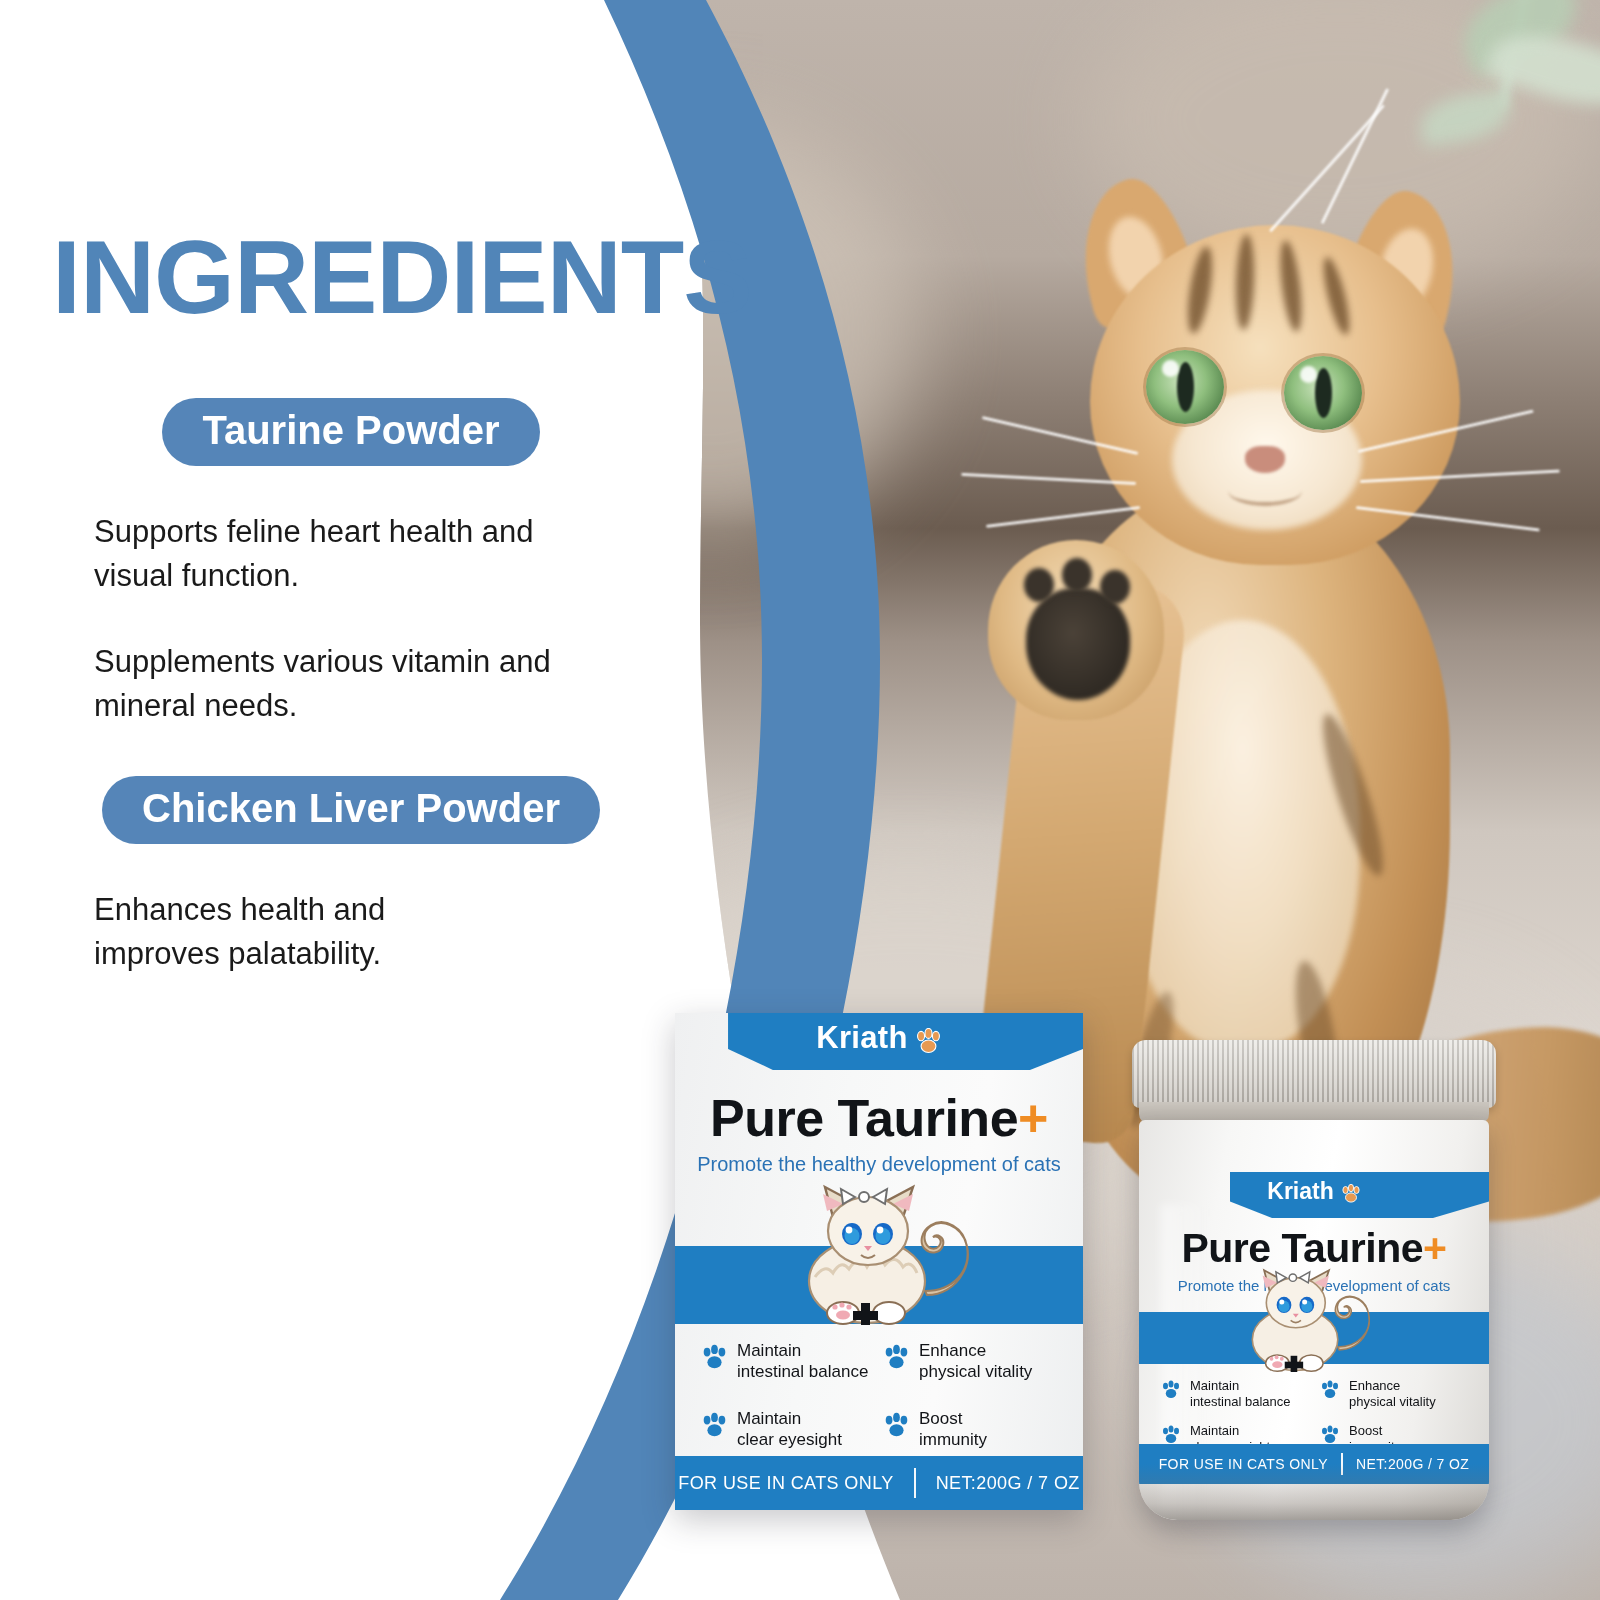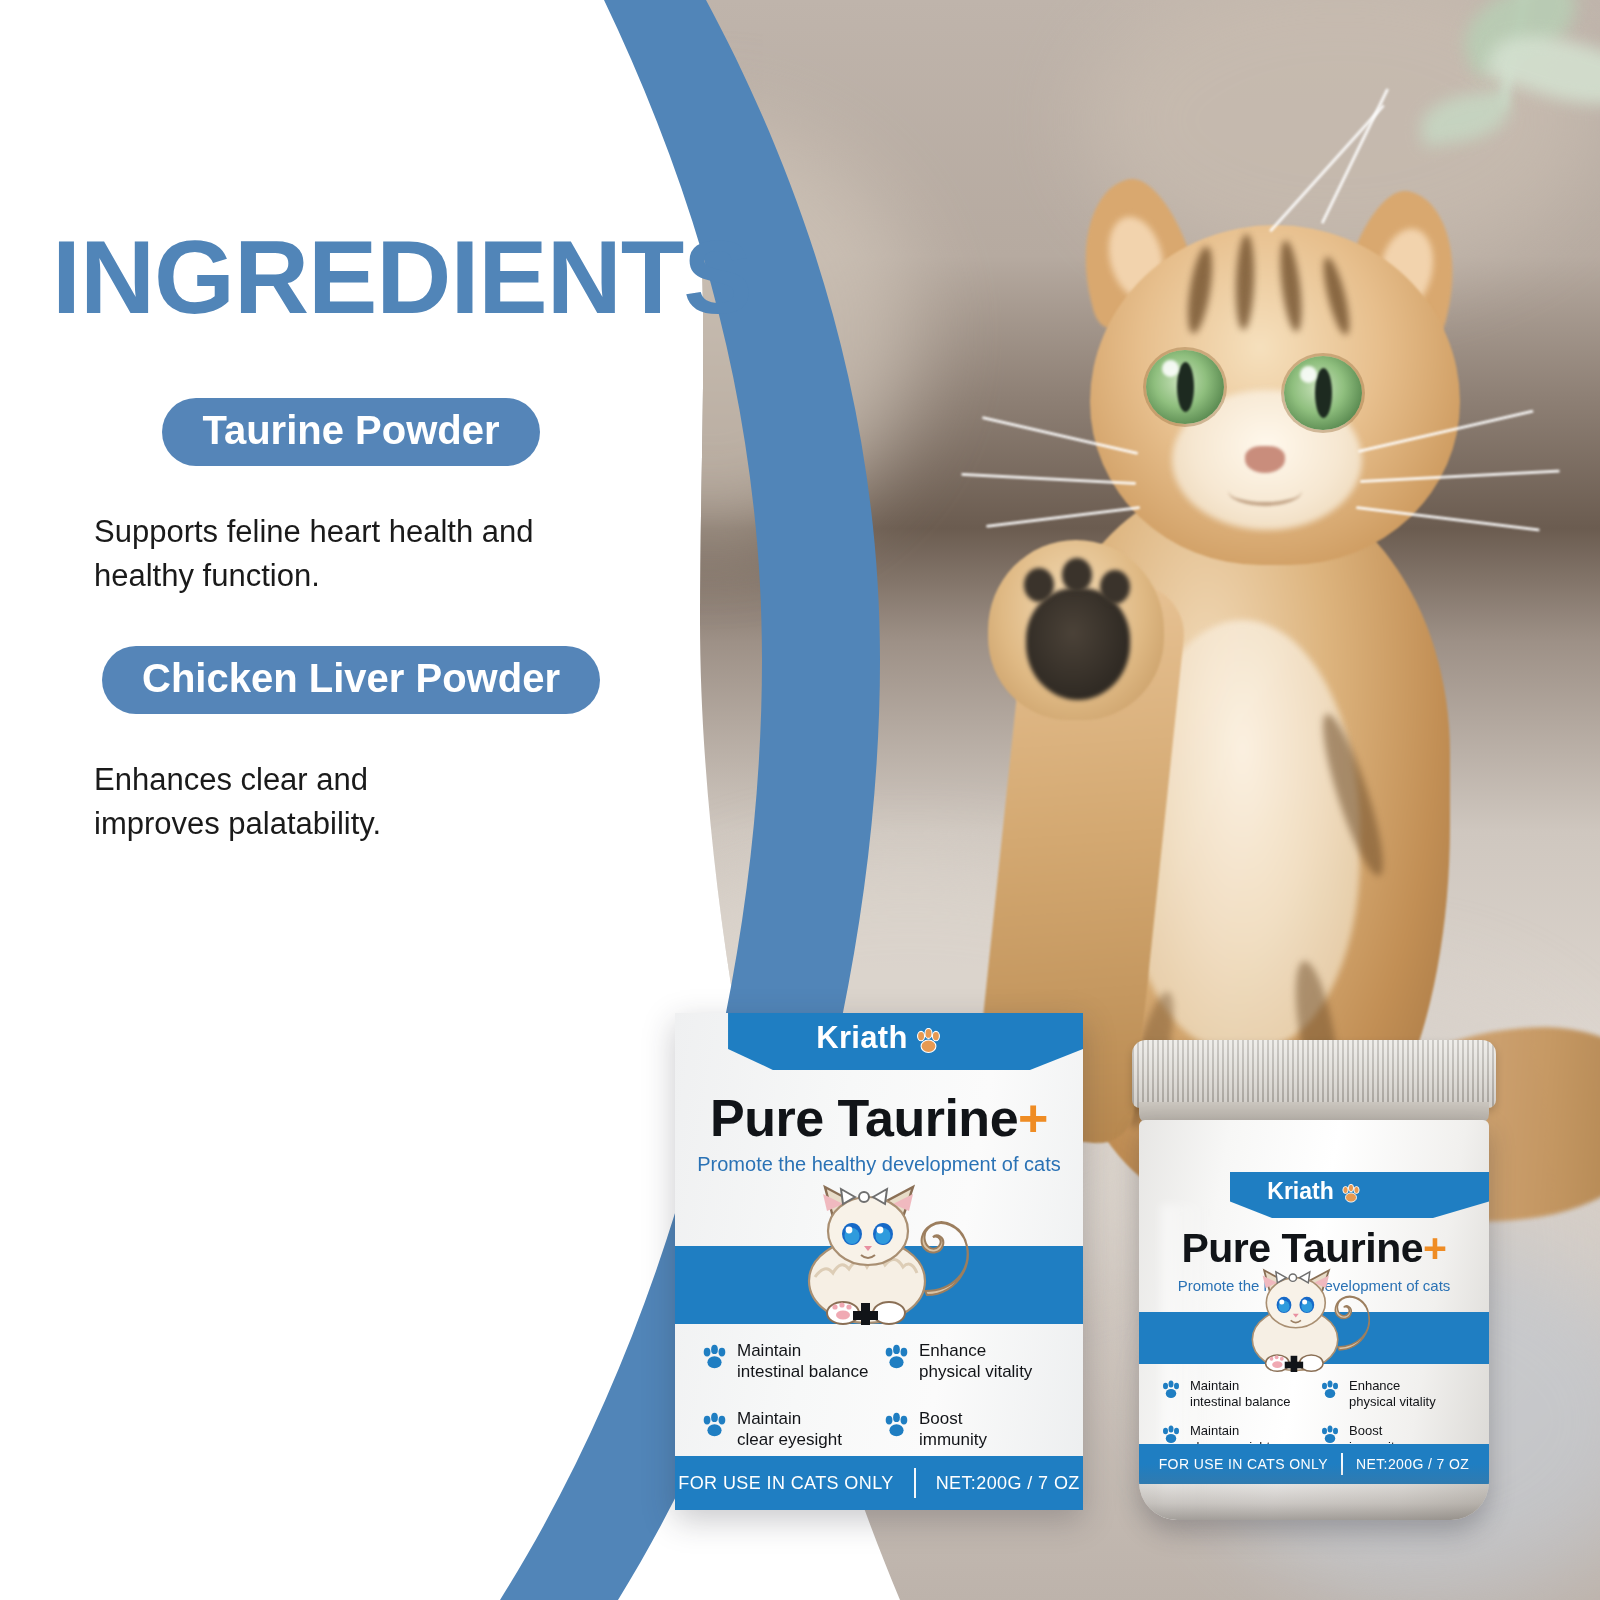--- a/index.html
+++ b/index.html
@@ -397,28 +397,29 @@
 
   <div class="left-panel">
 
     <div class="page-title">INGREDIENTS</div>
 
     <div class="ing-list">
 
       <div class="ing-item" style="margin-left:62px;">
         <span class="ing-pill pill-lg">Taurine Powder</span>
       </div>
-      <div class="ing-desc" style="margin-top:44px; margin-left:56px;">Supports feline heart health and healthy function.</div>
-
+      <div class="ing-desc" style="margin-top:44px; margin-left:56px;">Supports feline heart health and visual function.</div>
+
+      <div class="ing-desc" style="margin-top:42px; margin-left:56px;">Supplements various vitamin and mineral needs.</div>
 
 
       <div class="ing-item" style="margin-left:62px; margin-top:48px;">
         <span class="ing-pill pill-lg">Chicken Liver Powder</span>
       </div>
-      <div class="ing-desc" style="margin-top:44px; margin-left:56px; max-width:470px;">Enhances clear and improves palatability.</div>
+      <div class="ing-desc" style="margin-top:44px; margin-left:56px; max-width:470px;">Enhances health and improves palatability.</div>
 
     </div>
   </div>
 
   <div class="pkg-box">
     <div class="pkg-top-band"></div>
 
     <div class="pkg-brand">
       <span class="brand-wrap">
         <span>Kriath</span>

